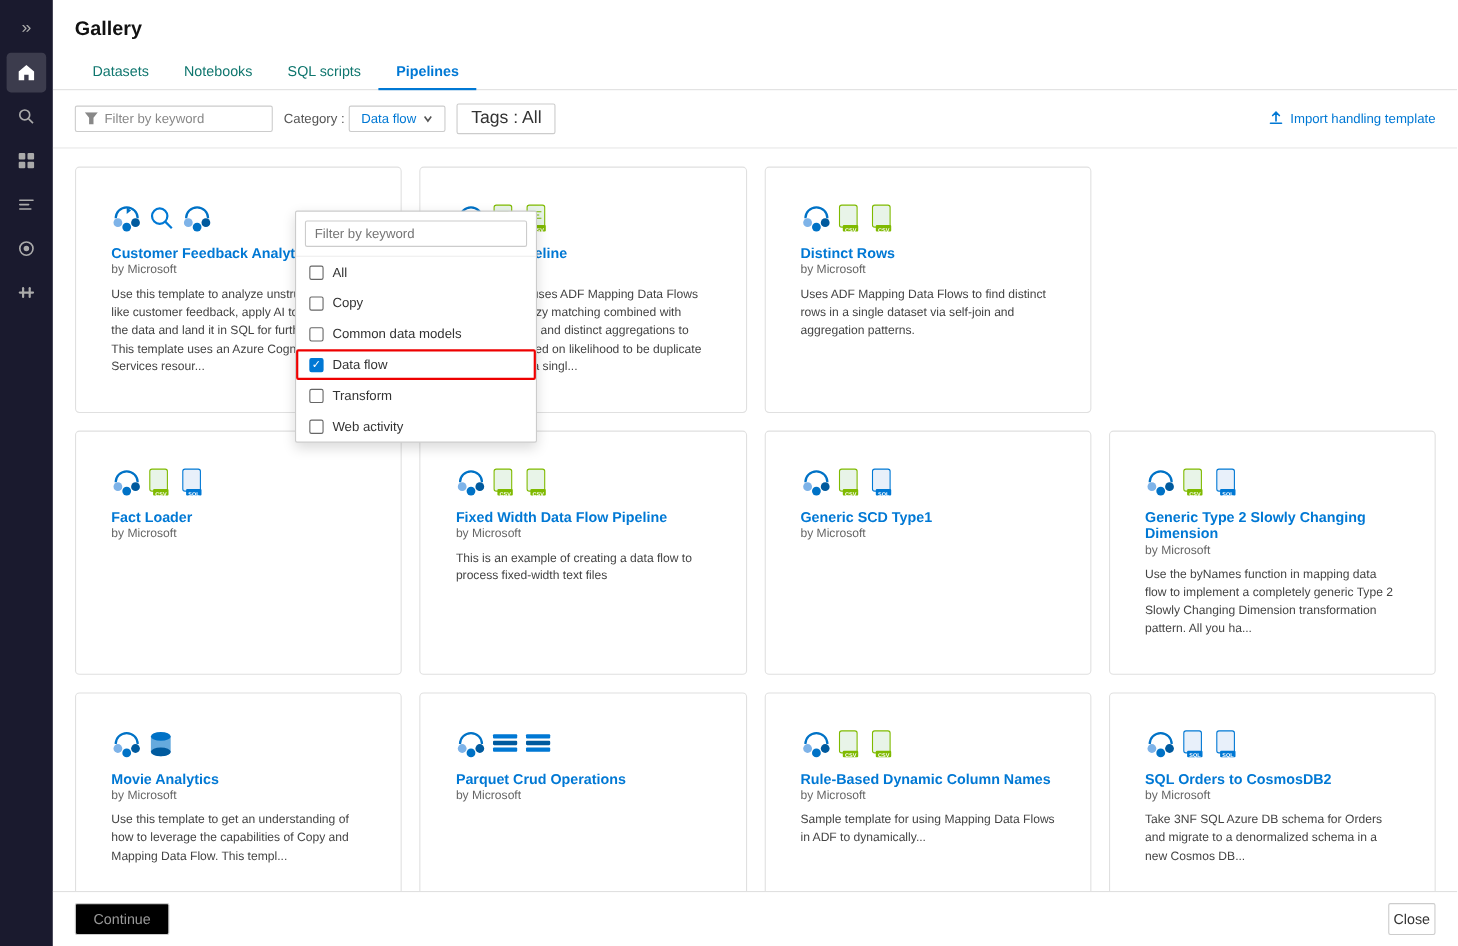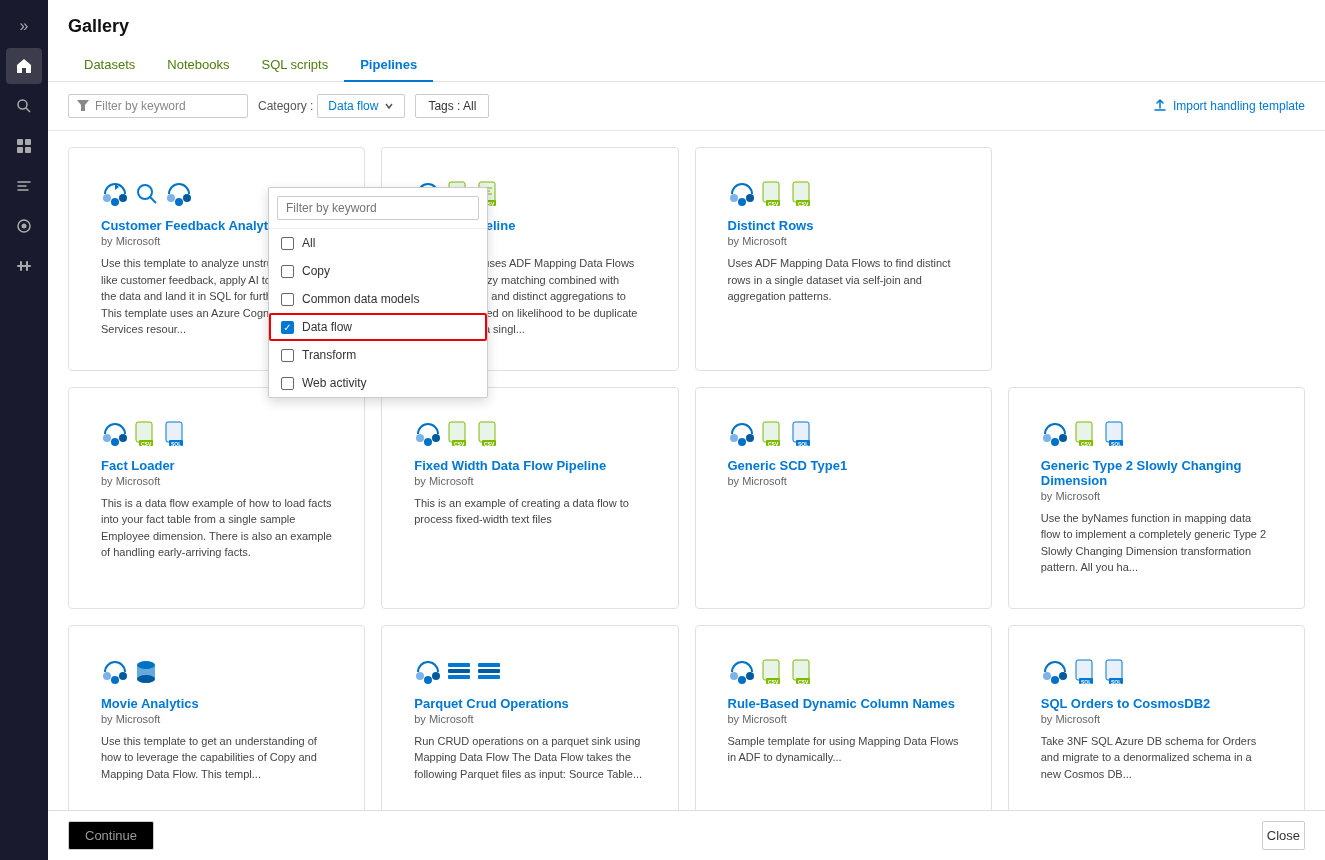--- a/index.html
+++ b/index.html
@@ -12,29 +12,29 @@
     .sidebar-icon { width: 36px; height: 36px; display: flex; align-items: center; justify-content: center; border-radius: 4px; cursor: pointer; color: #aaa; font-size: 16px; }
     .sidebar-icon.active { background: rgba(255,255,255,0.15); color: #fff; }
 
     
     .main { flex: 1; display: flex; flex-direction: column; overflow: hidden; }
 
     
     .gallery-header { padding: 16px 20px 0 20px; border-bottom: 1px solid #e0e0e0; }
     .gallery-title { font-size: 18px; font-weight: 600; color: #111; margin-bottom: 12px; }
     .gallery-tabs { display: flex; gap: 0; }
-    .gallery-tab { padding: 8px 16px; cursor: pointer; font-size: 13px; color: #4d7c0f; border-bottom: 2px solid transparent; margin-bottom: -1px; }
+    .gallery-tab { padding: 8px 16px; cursor: pointer; font-size: 13px; color: #0f766e; border-bottom: 2px solid transparent; margin-bottom: -1px; }
     .gallery-tab.active { color: #0078d4; border-bottom: 2px solid #0078d4; font-weight: 600; }
 
     
     .toolbar { display: flex; align-items: center; gap: 10px; padding: 12px 20px; border-bottom: 1px solid #e8e8e8; }
     .filter-input { display: flex; align-items: center; border: 1px solid #ccc; border-radius: 2px; padding: 4px 8px; gap: 6px; width: 180px; color: #888; font-size: 12px; }
     .filter-input svg { flex-shrink: 0; }
     .category-dropdown { display: flex; align-items: center; border: 1px solid #ccc; border-radius: 2px; padding: 4px 10px; gap: 6px; cursor: pointer; font-size: 12px; background: #fff; }
-    .tags-btn { border: 1px solid #ccc; border-radius: 2px; padding: 4px 12px; cursor: pointer; font-size: 12px; background: #fff; color: #333; }
+    .tags-btn { border: 1px solid #ccc; border-radius: 2px; padding: 4px 12px; cursor: pointer; font-size: 16px; background: #fff; color: #333; }
     .import-btn { margin-left: auto; display: flex; align-items: center; gap: 6px; color: #0078d4; cursor: pointer; font-size: 12px; border: none; background: none; }
 
     
     .content-area { flex: 1; overflow-y: auto; padding: 16px 20px; position: relative; }
 
     
     .pipeline-grid { display: grid; grid-template-columns: repeat(4, 1fr); gap: 16px; }
 
     .pipeline-card { border: 1px solid #e0e0e0; border-radius: 4px; padding: 32px; background: #fff; cursor: pointer; }
 
@@ -281,21 +281,20 @@
               <text x="8" y="25" fill="white" font-size="5" font-weight="bold">CSV</text>
             </svg>
             <svg width="26" height="26" viewBox="0 0 26 26">
               <rect x="3" y="1" width="16" height="20" rx="2" fill="#e8f0fa" stroke="#0078d4" stroke-width="1"></rect>
               <rect x="6" y="19" width="14" height="6" rx="1" fill="#0078d4"></rect>
               <text x="8" y="25" fill="white" font-size="5" font-weight="bold">SQL</text>
             </svg>
           </div>
           <div class="card-title">Fact Loader</div>
           <div class="card-author">by Microsoft</div>
-          <div class="card-desc">This is a data flow example of how to load facts into your fact table from a single sample Employee dimension. There is also an example of handling early-arriving facts.</div>
         </div>
 
         <div class="pipeline-card">
           <div class="card-icons">
             <svg width="28" height="28" viewBox="0 0 28 28">
               <path d="M4 14c0-5.5 4.5-10 10-10s10 4.5 10 10" stroke="#0072c6" stroke-width="2" fill="none"></path>
               <circle cx="6" cy="18" r="4" fill="#7eb3e8"></circle>
               <circle cx="14" cy="22" r="4" fill="#0072c6"></circle>
               <circle cx="22" cy="18" r="4" fill="#005a9e"></circle>
             </svg>
@@ -395,21 +394,20 @@
               <rect x="2" y="16" width="22" height="4" rx="1" fill="#0078d4"></rect>
             </svg>
             <svg width="26" height="26" viewBox="0 0 26 26">
               <rect x="2" y="4" width="22" height="4" rx="1" fill="#0078d4"></rect>
               <rect x="2" y="10" width="22" height="4" rx="1" fill="#005a9e"></rect>
               <rect x="2" y="16" width="22" height="4" rx="1" fill="#0078d4"></rect>
             </svg>
           </div>
           <div class="card-title">Parquet Crud Operations</div>
           <div class="card-author">by Microsoft</div>
-          <div class="card-desc">Run CRUD operations on a parquet sink using Mapping Data Flow The Data Flow takes the following Parquet files as input: Source Table...</div>
         </div>
 
         <div class="pipeline-card">
           <div class="card-icons">
             <svg width="28" height="28" viewBox="0 0 28 28">
               <path d="M4 14c0-5.5 4.5-10 10-10s10 4.5 10 10" stroke="#0072c6" stroke-width="2" fill="none"></path>
               <circle cx="6" cy="18" r="4" fill="#7eb3e8"></circle>
               <circle cx="14" cy="22" r="4" fill="#0072c6"></circle>
               <circle cx="22" cy="18" r="4" fill="#005a9e"></circle>
             </svg>

